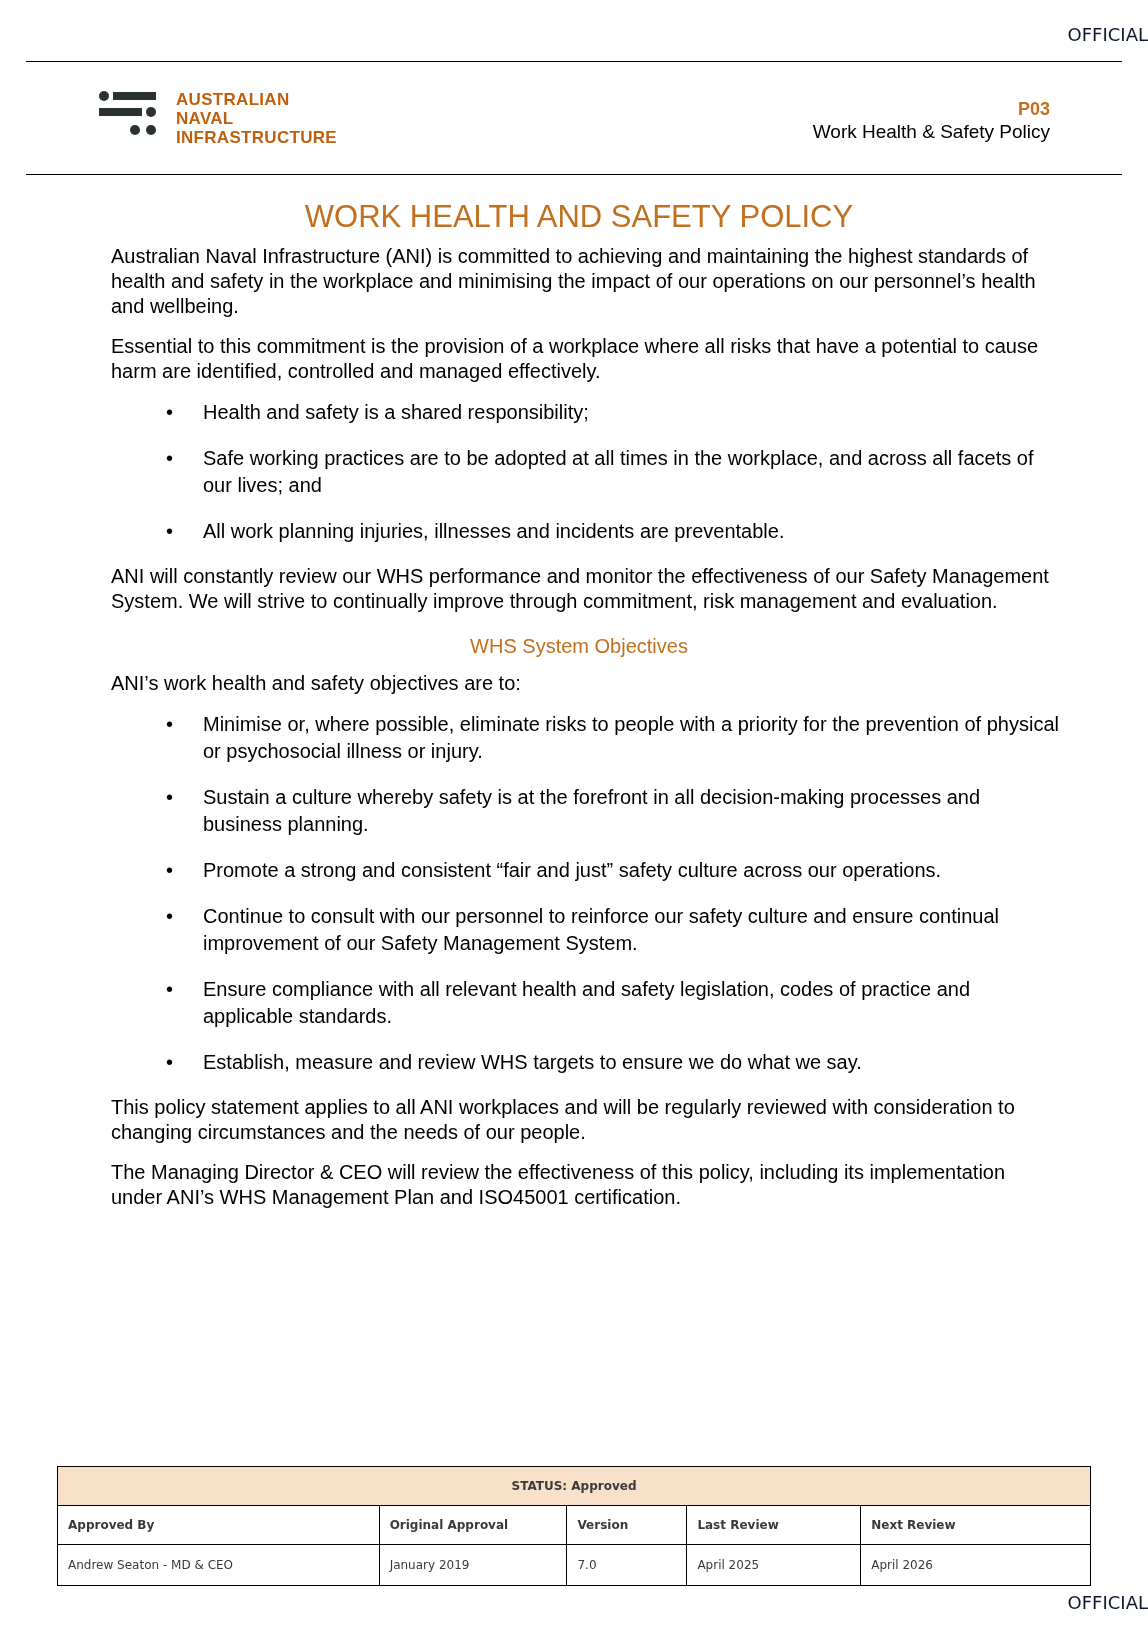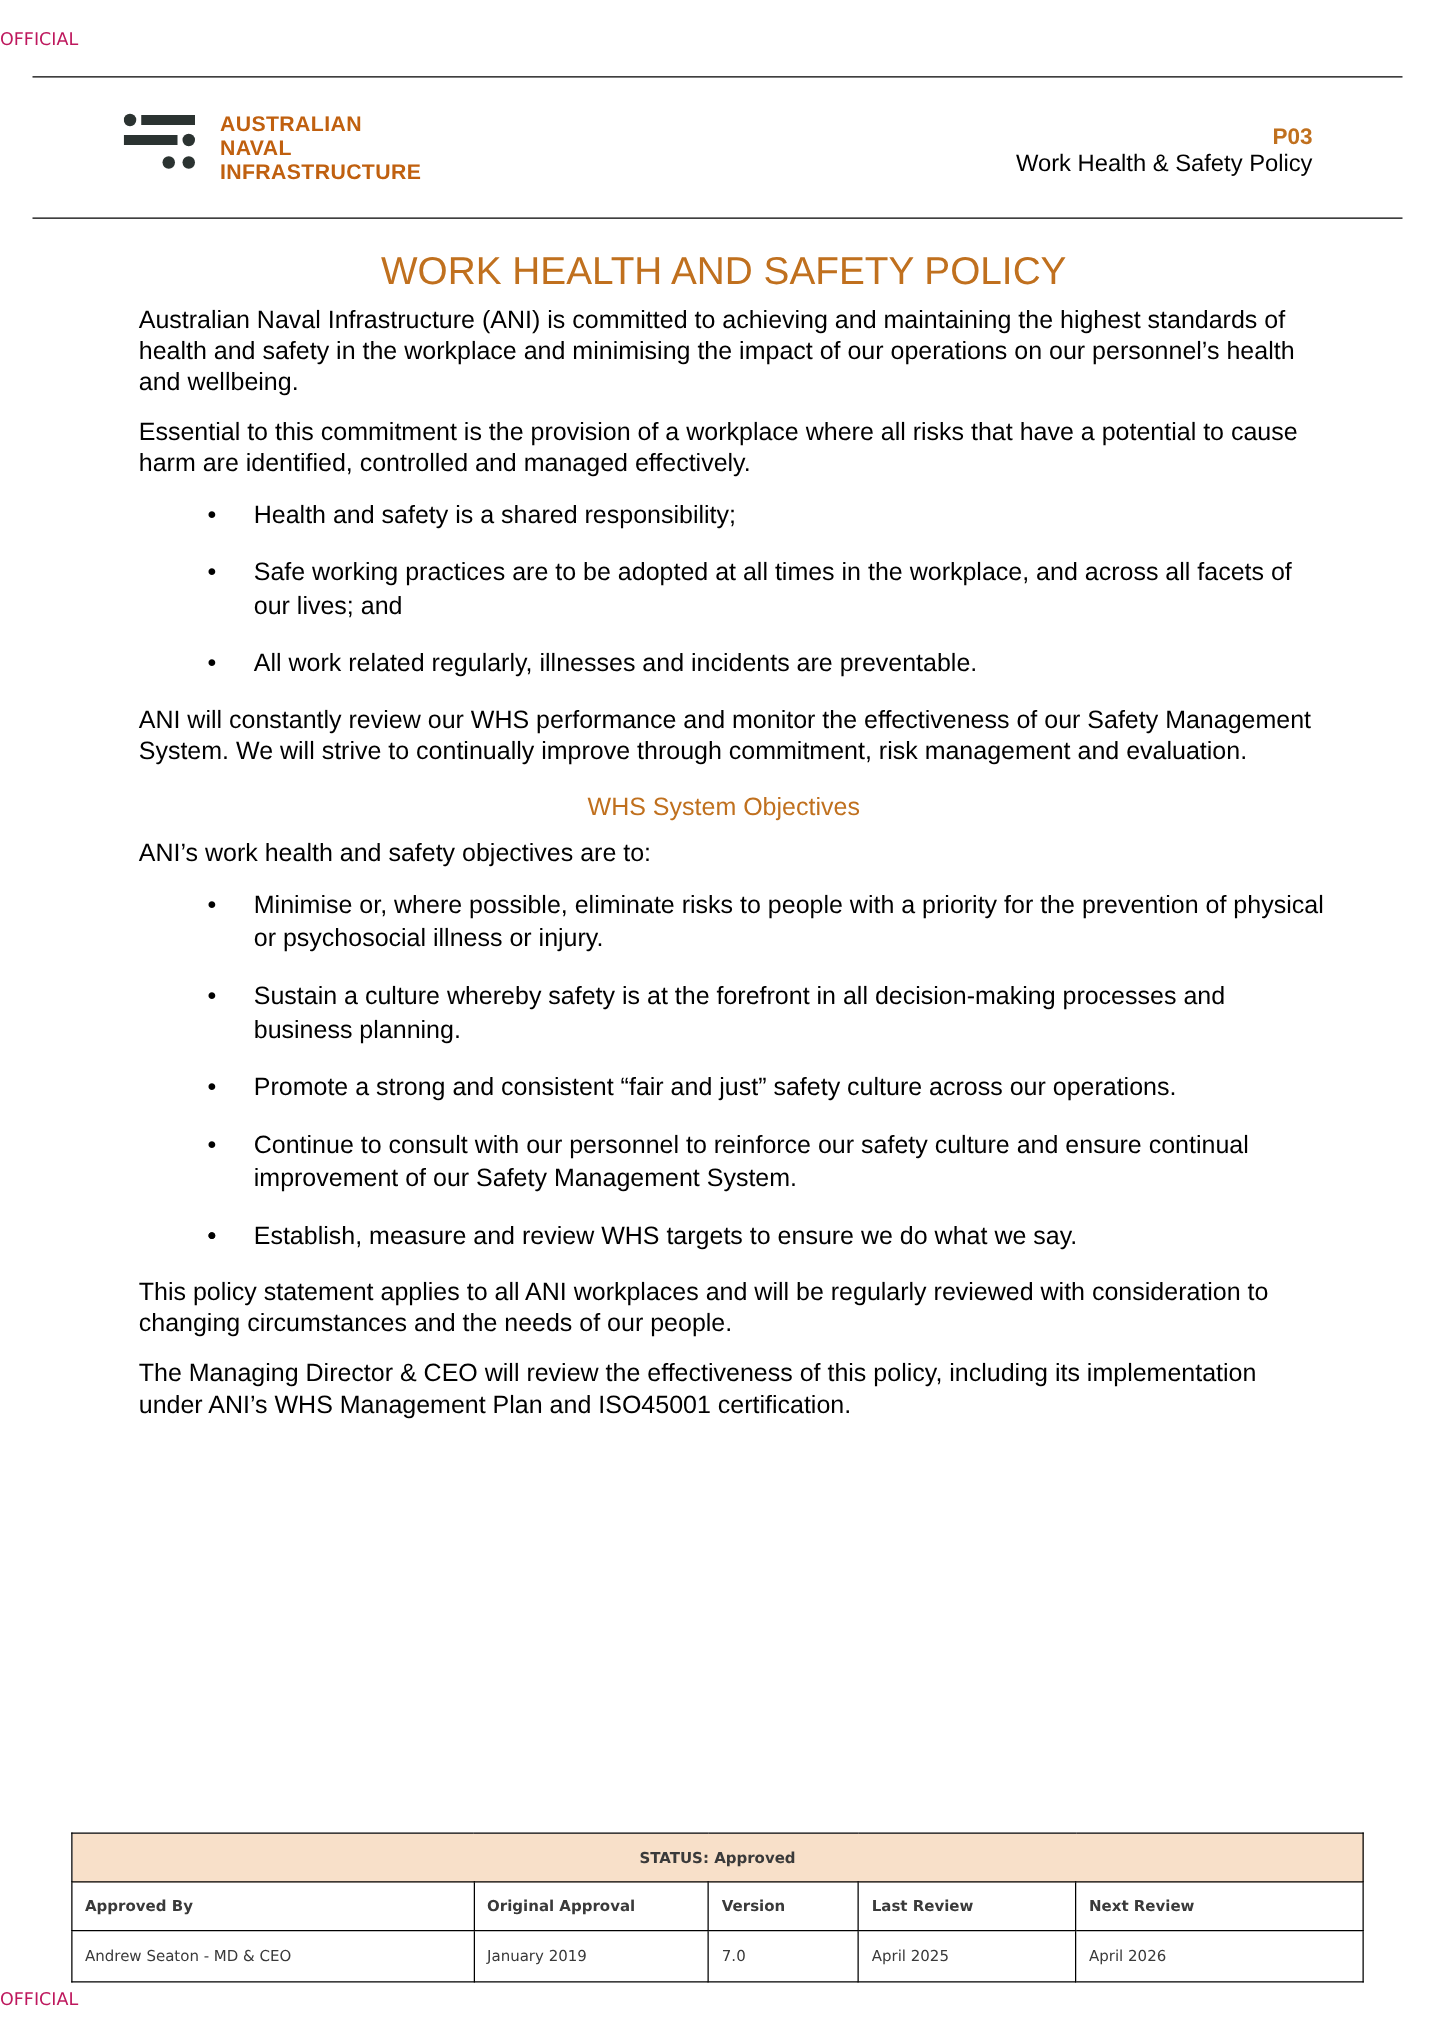--- a/index.html
+++ b/index.html
@@ -1,17 +1,17 @@
 <!DOCTYPE html>
 <html><head>
   <meta charset="utf-8">
   <style>
     html, body { margin: 0; padding: 0; background: #ffffff; }
     body { width: 1148px; height: 1635px; position: relative; font-family: "Liberation Sans", sans-serif; color: #000; overflow: hidden; }
-    .official { position: absolute; left: 0; width: 1148px; text-align: left; color: #be185d; font-family: "DejaVu Sans", sans-serif; font-size: 14px; }
+    .official { position: absolute; left: 0; width: 1148px; text-align: right; color: #0f172a; font-family: "DejaVu Sans", sans-serif; font-size: 18px; }
     .official.top { top: 24px; }
     .official.bottom { top: 1592px; }
     .hr { position: absolute; left: 26px; width: 1096px; height: 0; border-top: 1.5px solid #000; }
     .hr.h1 { top: 61px; }
     .hr.h2 { top: 174px; }
     .logo { position: absolute; left: 99px; top: 90px; width: 280px; height: 56px; }
     .logo svg { position: absolute; left: 0; top: 0; }
     .logo-text { position: absolute; left: 77px; top: 0; color: #c0600f; font-family: Liberation Sans, sans-serif; font-weight: bold; font-size: 17px; line-height: 19px; letter-spacing: 0.3px; }
     .doc-ref { position: absolute; right: 98px; top: 98px; text-align: right; }
     .doc-code { color: #c0701e; font-weight: bold; font-size: 18px; line-height: 22px; }
@@ -58,31 +58,31 @@
 
 <div class="hr h2"></div>
 
 <div class="content">
   <h1 class="title">WORK HEALTH AND SAFETY POLICY</h1>
   <p class="para">Australian Naval Infrastructure (ANI) is committed to achieving and maintaining the highest standards of health and safety in the workplace and minimising the impact of our operations on our personnel’s health and wellbeing.</p>
   <p class="para">Essential to this commitment is the provision of a workplace where all risks that have a potential to cause harm are identified, controlled and managed effectively.</p>
   <ul class="bullets">
     <li><span class="dot">•</span><span>Health and safety is a shared responsibility;</span></li>
     <li><span class="dot">•</span><span>Safe working practices are to be adopted at all times in the workplace, and across all facets of our lives; and</span></li>
-    <li><span class="dot">•</span><span>All work related regularly, illnesses and incidents are preventable.</span></li>
+    <li><span class="dot">•</span><span>All work planning injuries, illnesses and incidents are preventable.</span></li>
   </ul>
   <p class="para">ANI will constantly review our WHS performance and monitor the effectiveness of our Safety Management System. We will strive to continually improve through commitment, risk management and evaluation.</p>
   <h2 class="sub">WHS System Objectives</h2>
   <p class="para">ANI’s work health and safety objectives are to:</p>
   <ul class="bullets">
     <li><span class="dot">•</span><span>Minimise or, where possible, eliminate risks to people with a priority for the prevention of physical or psychosocial illness or injury.</span></li>
     <li><span class="dot">•</span><span>Sustain a culture whereby safety is at the forefront in all decision-making processes and business planning.</span></li>
     <li><span class="dot">•</span><span>Promote a strong and consistent “fair and just” safety culture across our operations.</span></li>
     <li><span class="dot">•</span><span>Continue to consult with our personnel to reinforce our safety culture and ensure continual improvement of our Safety Management System.</span></li>
-    <li><span class="dot">•</span></li>
+    <li><span class="dot">•</span><span>Ensure compliance with all relevant health and safety legislation, codes of practice and applicable standards.</span></li>
     <li><span class="dot">•</span><span>Establish, measure and review WHS targets to ensure we do what we say.</span></li>
   </ul>
   <p class="para">This policy statement applies to all ANI workplaces and will be regularly reviewed with consideration to changing circumstances and the needs of our people.</p>
   <p class="para">The Managing Director &amp; CEO will review the effectiveness of this policy, including its implementation under ANI’s WHS Management Plan and ISO45001 certification.</p>
 </div>
 
 <table class="status-table">
   <colgroup>
     <col style="width:322px">
       <col style="width:188px">

